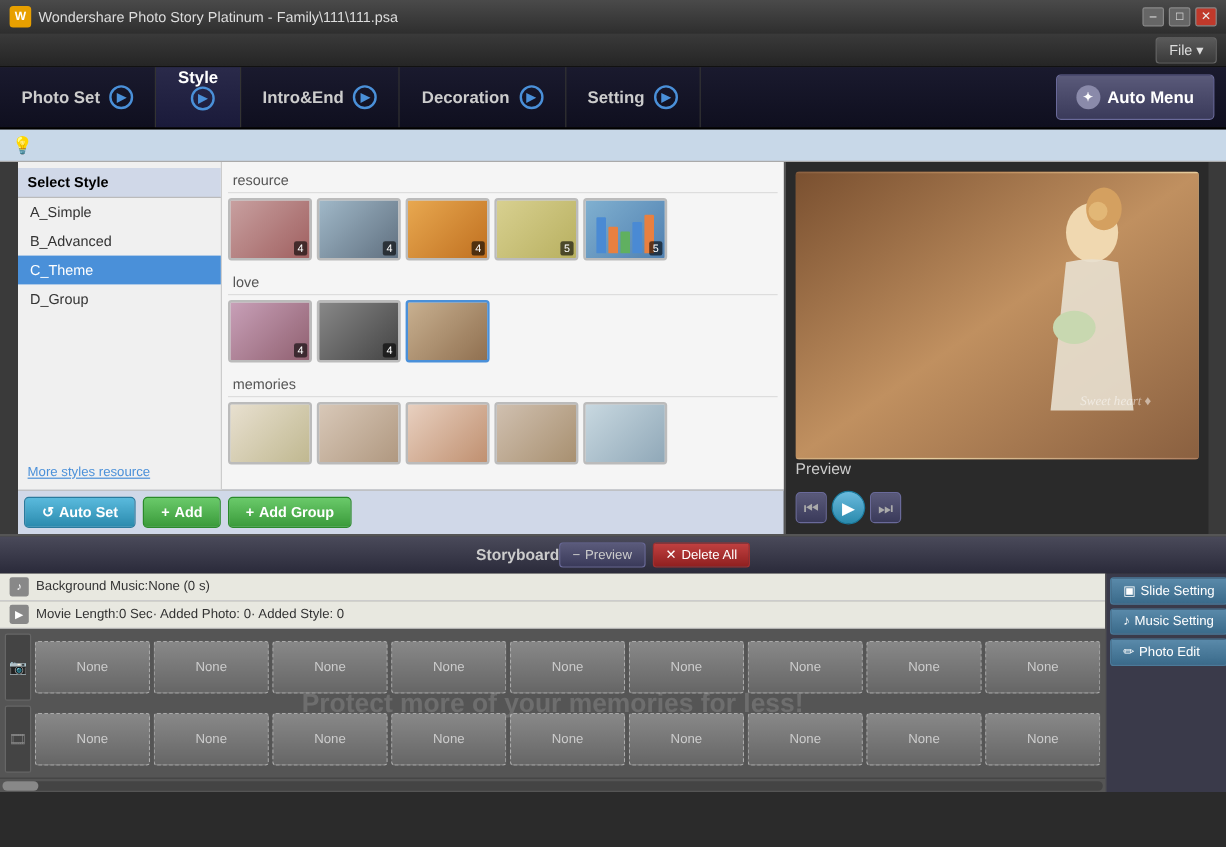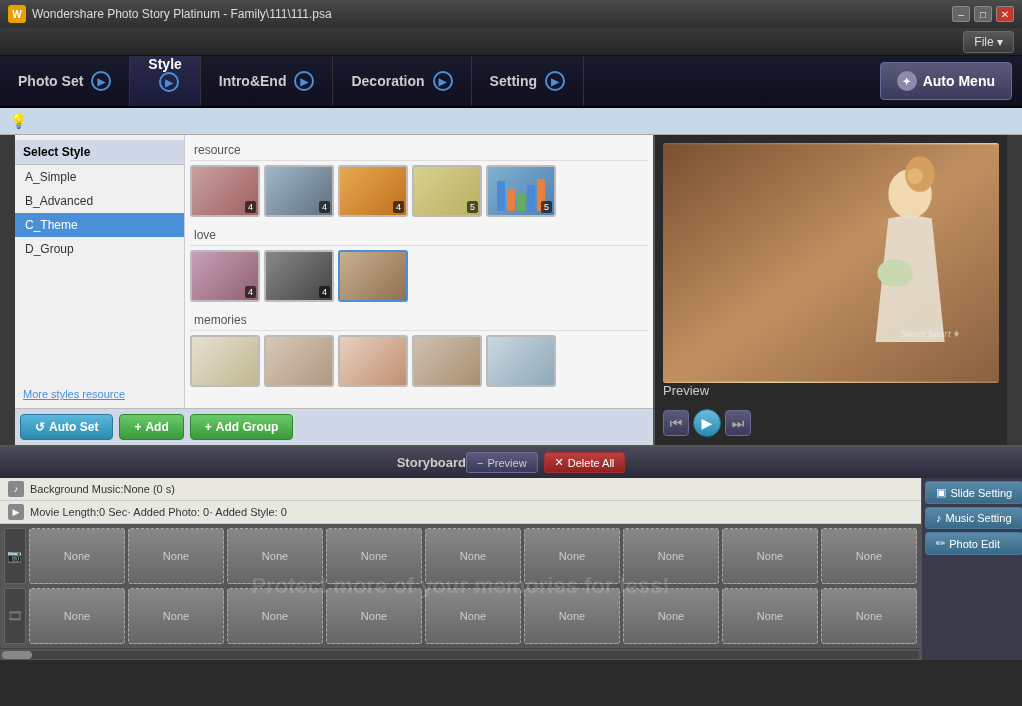--- a/index.html
+++ b/index.html
@@ -443,21 +443,21 @@
     .sb-row-icon {
       width: 22px; height: 56px;
       background: #444;
       border: 1px solid #666;
       border-radius: 2px;
       display: flex; align-items: center; justify-content: center;
       color: #888;
       font-size: 12px;
     }
     .sb-cell {
-      width: 96px; height: 56px;
+      width: 96px; height: 44px;
       background: linear-gradient(to bottom, #888, #666);
       border: 1px dashed #aaa;
       border-radius: 3px;
       display: flex; align-items: center; justify-content: center;
       color: #ccc;
       font-size: 11px;
     }
 
     
     #bottom-scroll {

